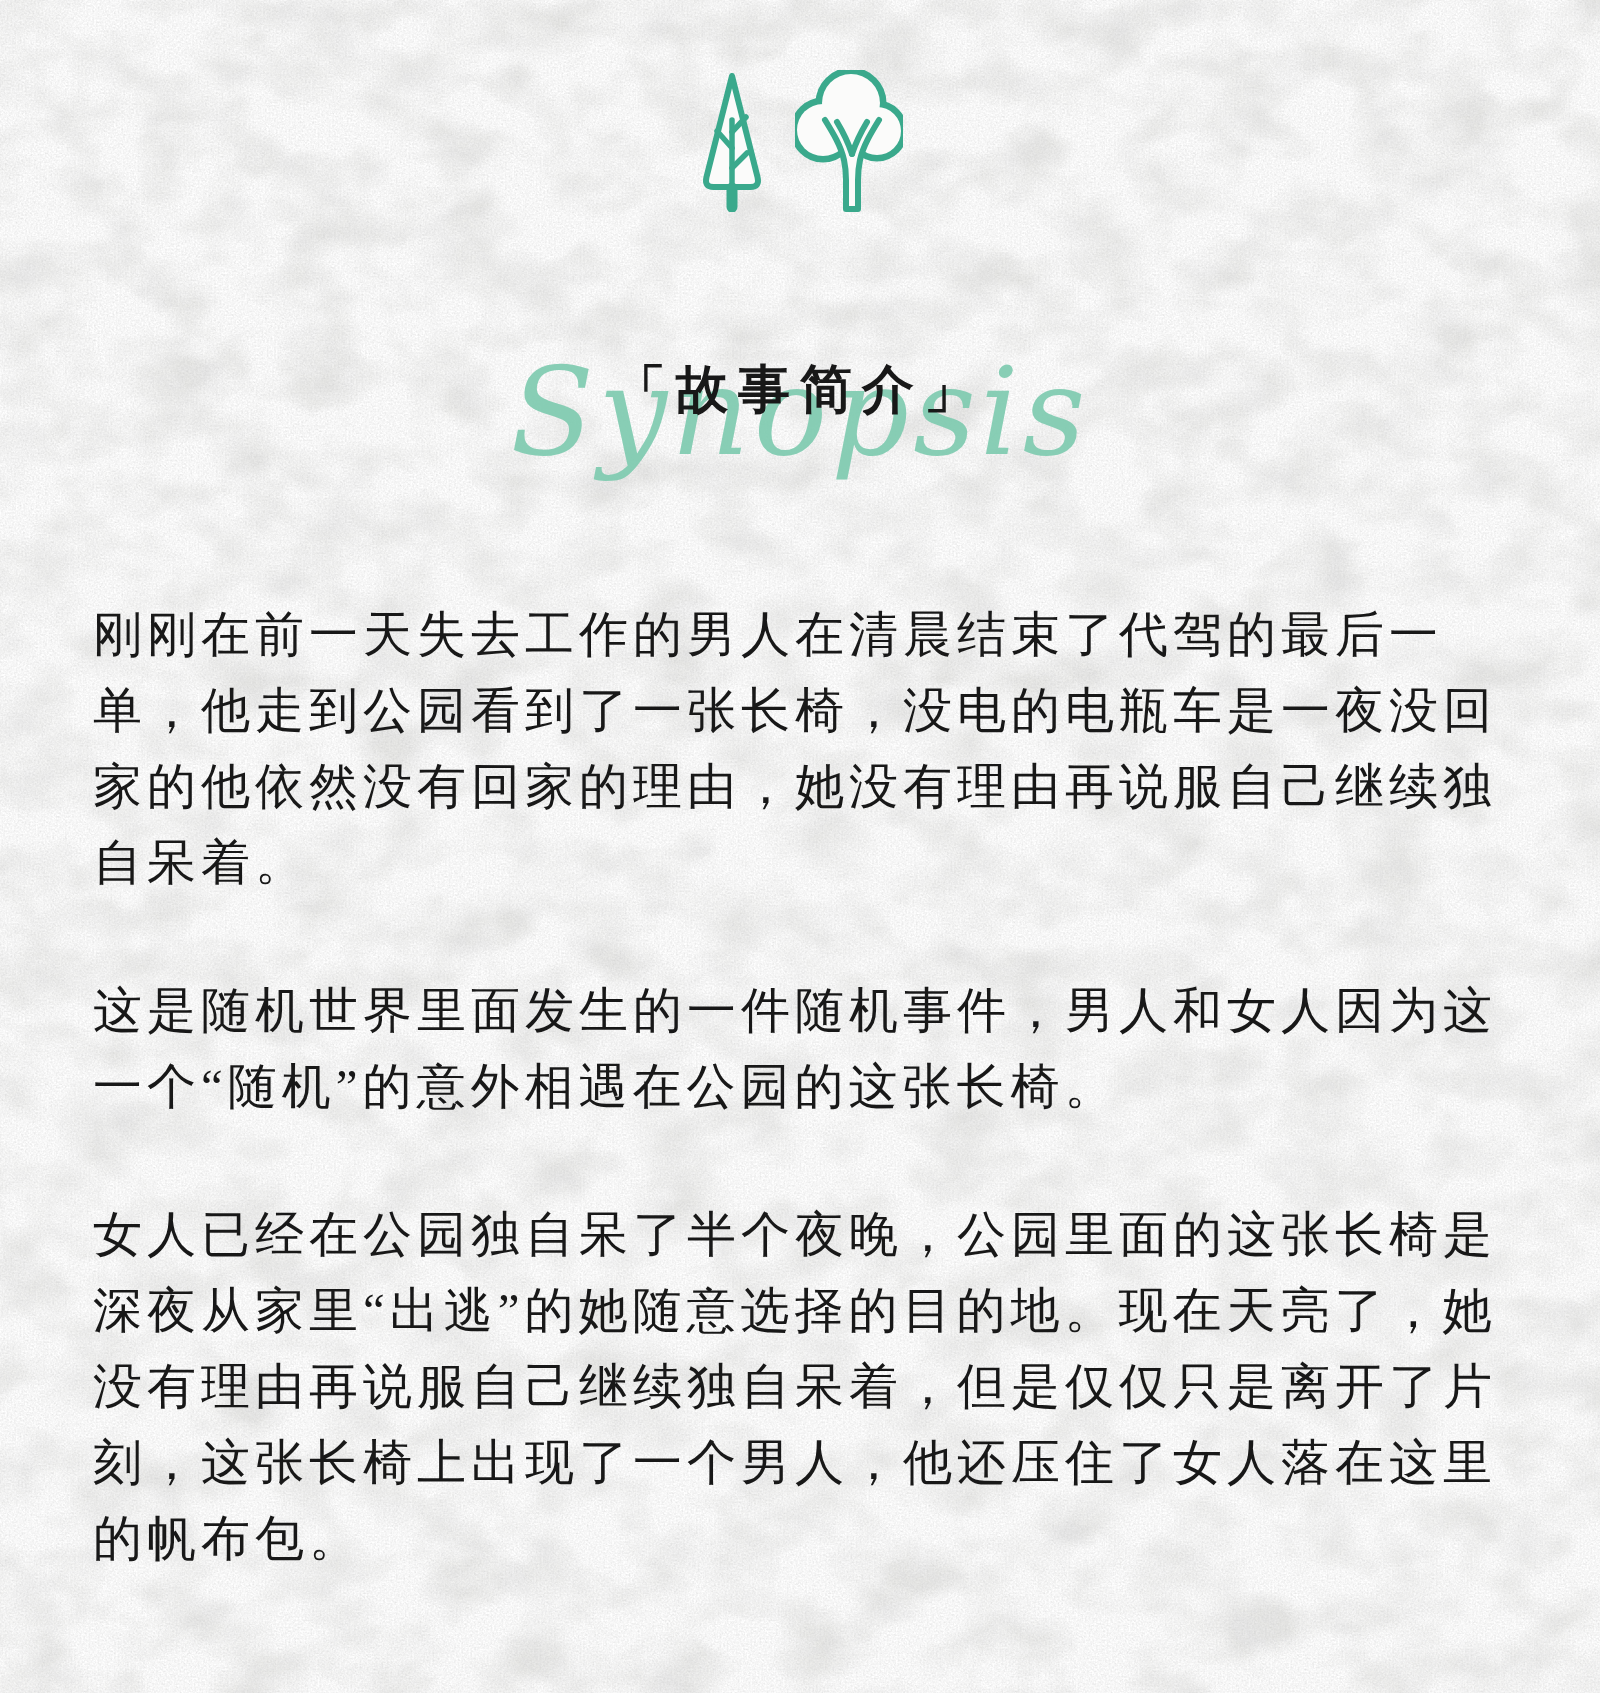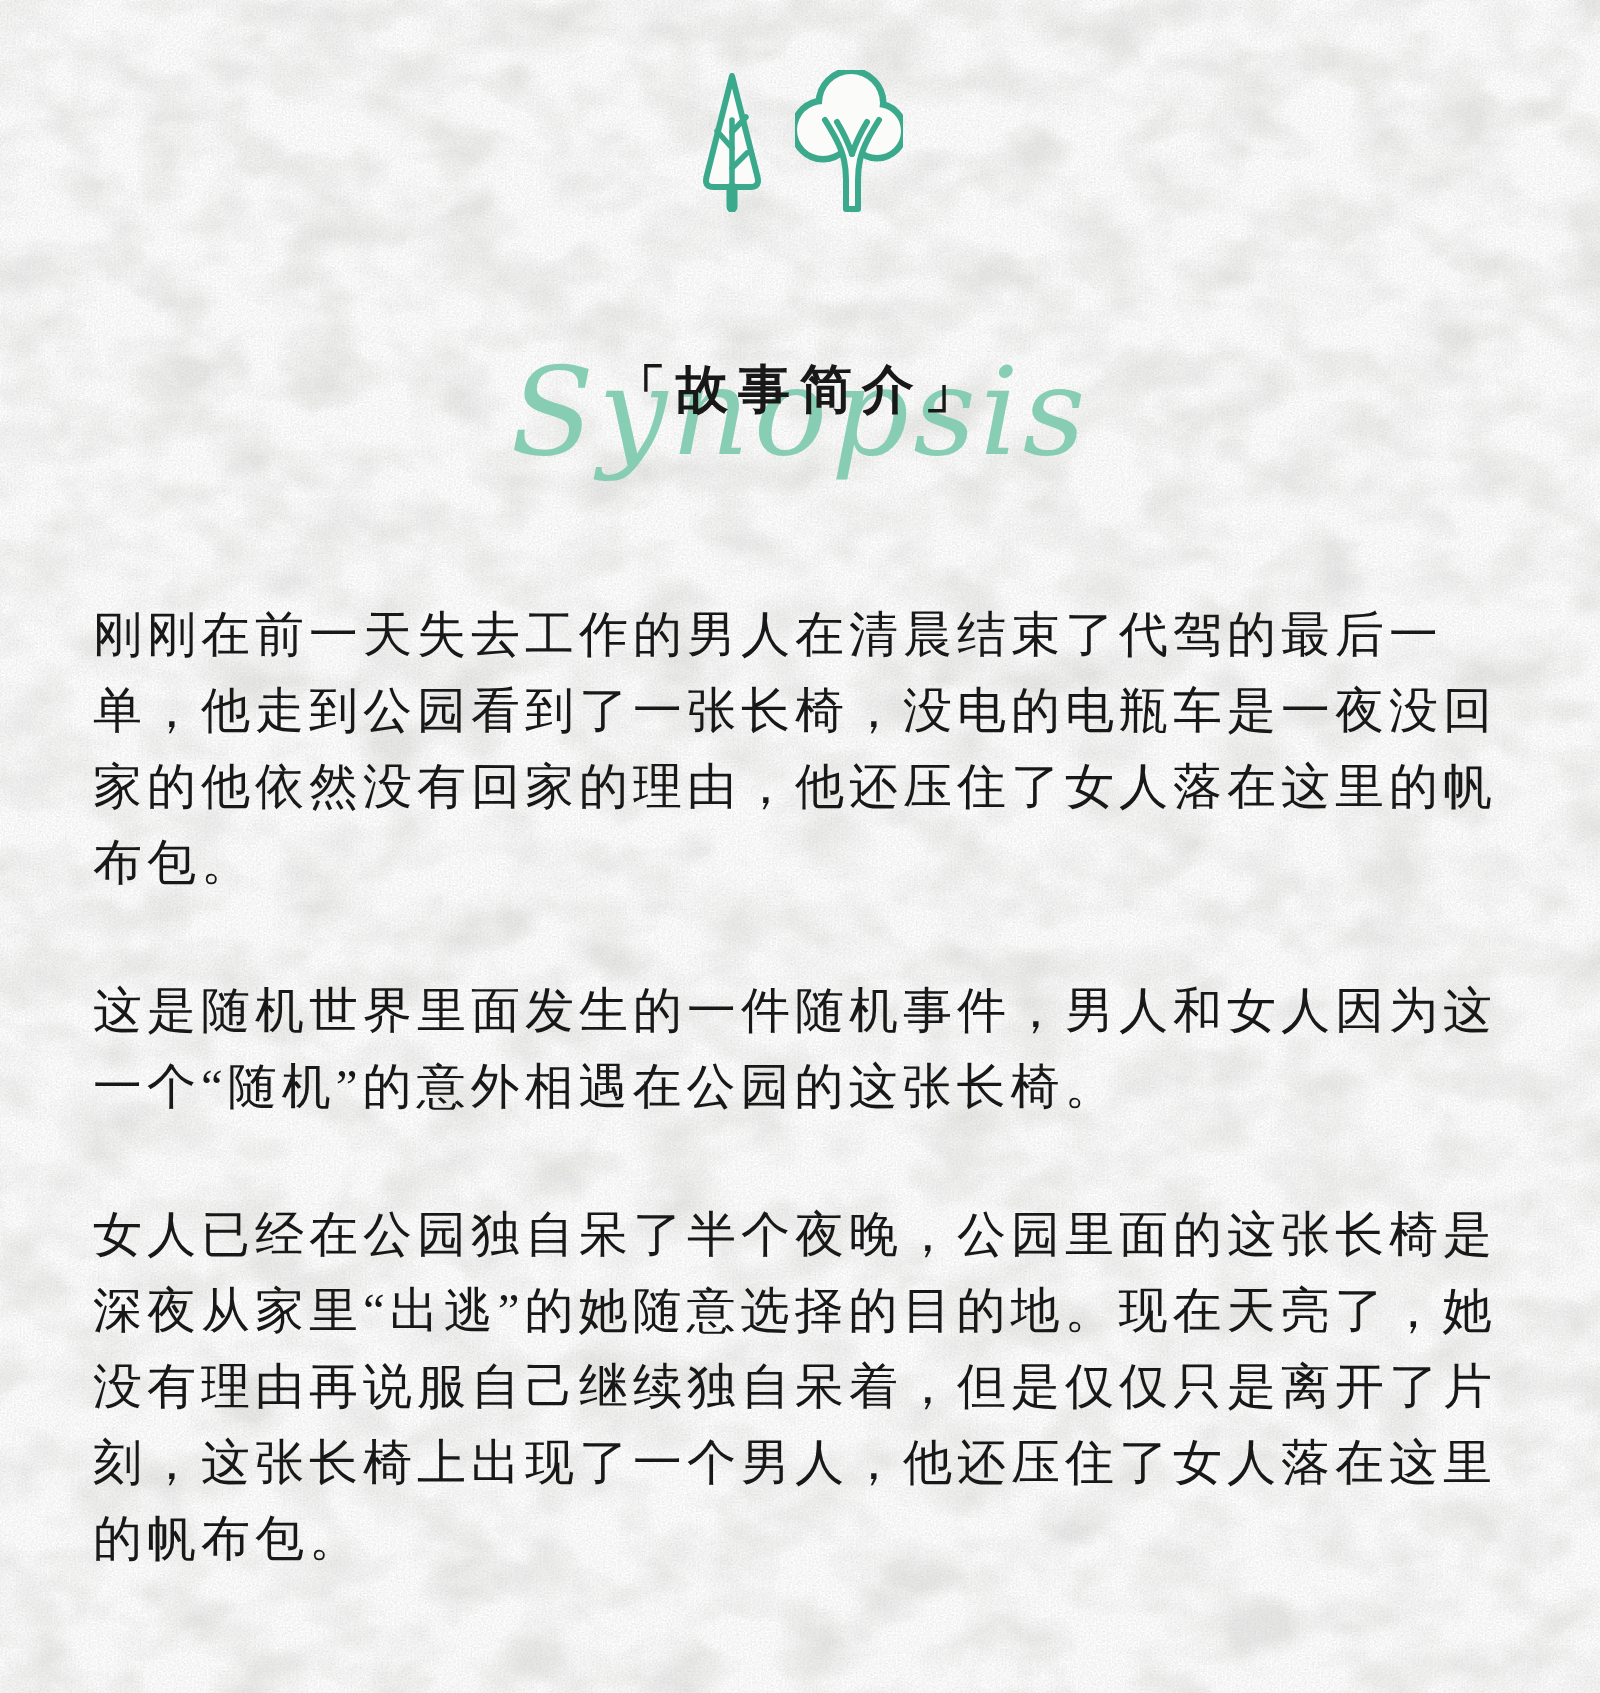--- a/index.html
+++ b/index.html
@@ -143,19 +143,19 @@
       </div>
 
       <div class="title-wrap">
         <span class="script">Synopsis</span>
         <h1 class="title">「故事简介」</h1>
       </div>
 
     </header>
 
     <main class="body-text">
-      <p>刚刚在前一天失去工作的男人在清晨结束了代驾的最后一单，他走到公园看到了一张长椅，没电的电瓶车是一夜没回家的他依然没有回家的理由，他还压住了女人落在这里的帆布包。</p>
+      <p>刚刚在前一天失去工作的男人在清晨结束了代驾的最后一单，他走到公园看到了一张长椅，没电的电瓶车是一夜没回家的他依然没有回家的理由，她没有理由再说服自己继续独自呆着。</p>
       <p>这是随机世界里面发生的一件随机事件，男人和女人因为这一个“随机”的意外相遇在公园的这张长椅。</p>
       <p>女人已经在公园独自呆了半个夜晚，公园里面的这张长椅是深夜从家里“出逃”的她随意选择的目的地。现在天亮了，她没有理由再说服自己继续独自呆着，但是仅仅只是离开了片刻，这张长椅上出现了一个男人，他还压住了女人落在这里的帆布包。</p>
     </main>
 
   </div>
 </div>
 
 </body></html>

